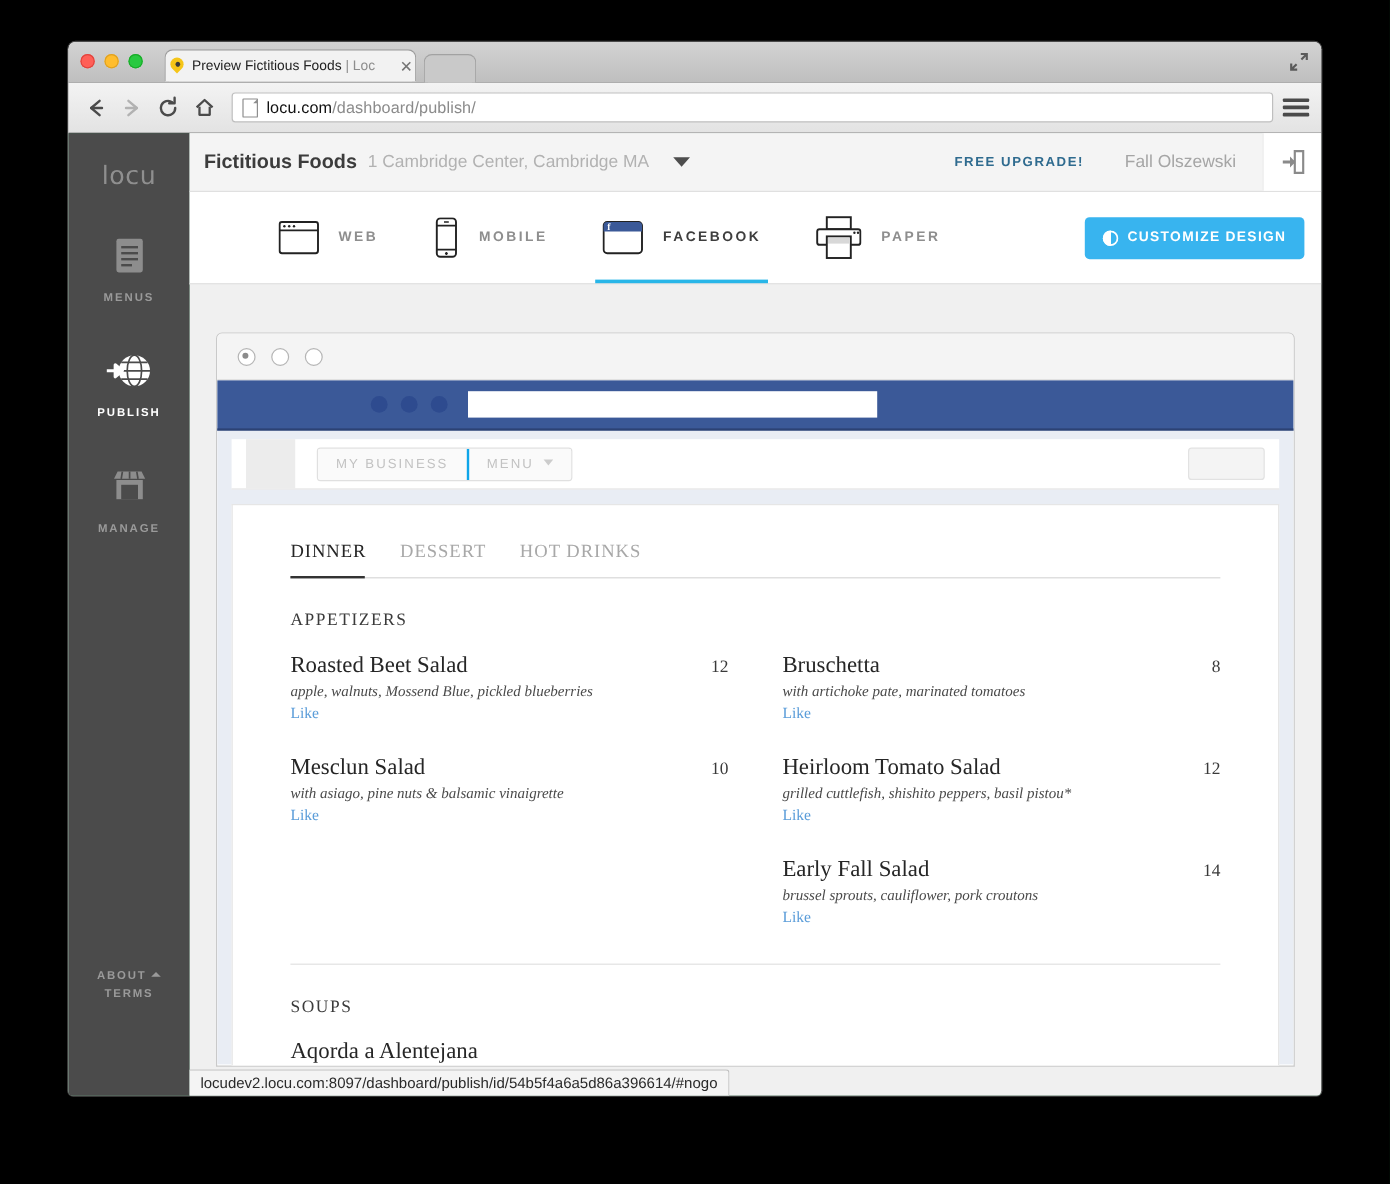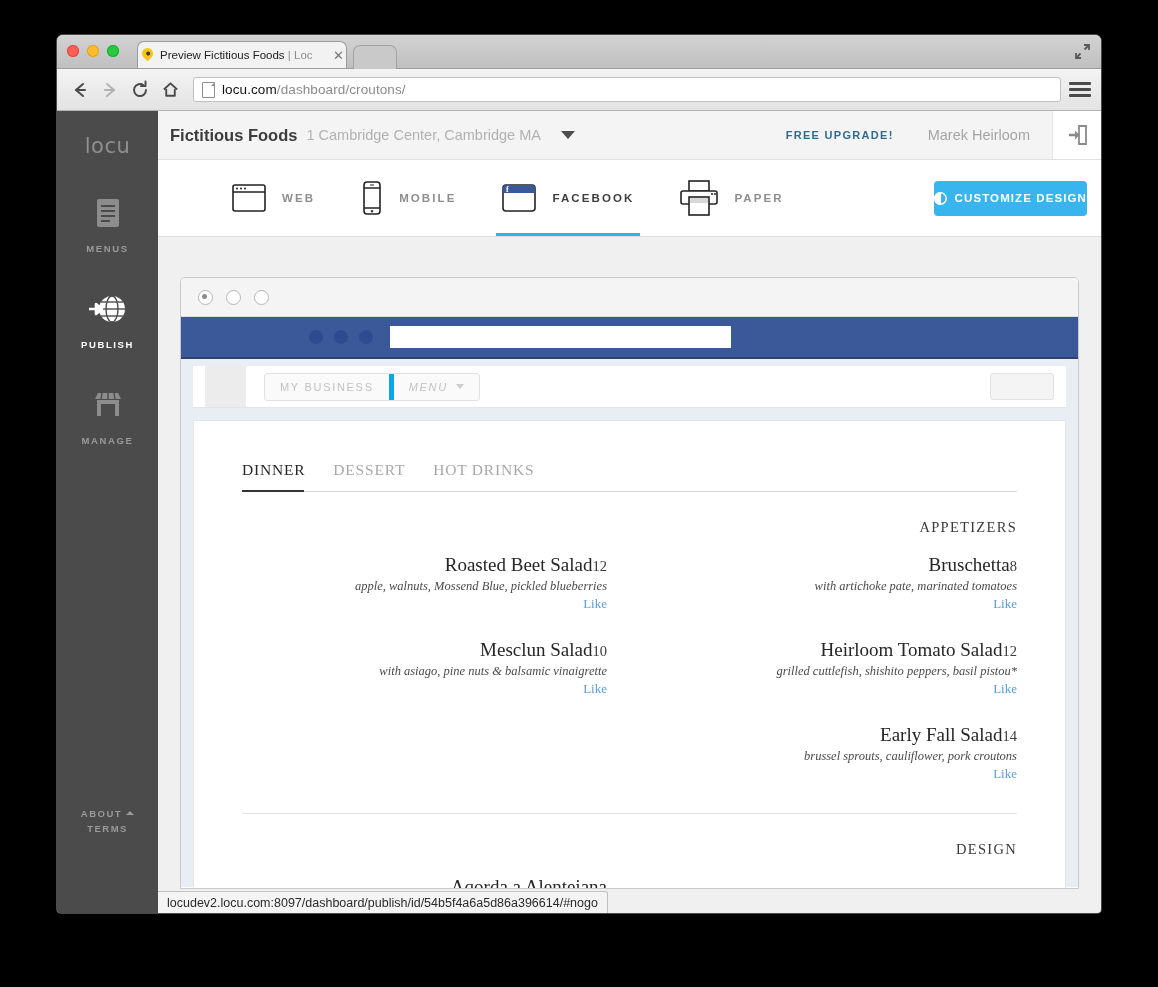--- a/index.html
+++ b/index.html
@@ -232,31 +232,31 @@
     content: ''; position: absolute;
     left: -6px; right: -6px; bottom: 0; height: 3px;
     background: #29b6e8;
   }
   .ptabs .spacer { flex: 1 1 auto; }
   .customize {
     background: #38b4ef;
     color: #fff;
     font-size: 11.5px; font-weight: bold; letter-spacing: 1.1px;
     border-radius: 4px;
-    padding: 11px 0;
+    padding: 11px 15px;
     display: flex; align-items: center; gap: 8px;
   }
   .half-circle {
     width: 13px; height: 13px; border-radius: 50%;
     background: linear-gradient(90deg, #fff 50%, rgba(255,255,255,0) 50%);
     box-shadow: inset 0 0 0 1.5px #fff;
   }
 
   
-  .preview-wrap { padding: 40px 22px 0 22px; text-align: right; }
+  .preview-wrap { padding: 40px 22px 0 22px; }
   .preview {
     background: #fff;
     border: 1px solid #c9c9c9;
     border-radius: 5px 5px 0 0;
     overflow: hidden;
     height: 610px;
   }
   .pv-head {
     height: 38px; background: #f4f4f4;
     border-bottom: 1px solid #dcdcdc;
@@ -287,35 +287,35 @@
     display: flex; align-items: center;
     padding: 0 12px 0 12px;
     border-bottom: 1px solid #e3e3e3;
   }
   .fb-avatar { width: 41px; height: 41px; background: #ececec; margin-right: 18px; }
   .fb-btns { display: flex; border: 1px solid #e0e0e0; border-radius: 3px; overflow: hidden; }
   .fb-btn {
     padding: 7px 15px; font-size: 11px; letter-spacing: 1.7px;
     color: #c2c2c2; background: #fafafa;
   }
-  .fb-btn + .fb-btn { border-left: 5px solid #0ea5e9; font-style: italic; }
+  .fb-btn + .fb-btn { border-left: 2px solid #0ea5e9; }
   .fb-btn .dcaret {
     display:inline-block;width:0;height:0;
     border-left:4px solid transparent;border-right:4px solid transparent;
     border-top:5px solid #cccccc; margin-left: 8px; vertical-align: 2px;
   }
   .fb-right-box {
     margin-left: auto; width: 62px; height: 25px;
     background: #f4f4f4; border: 1px solid #e2e2e2; border-radius: 3px;
   }
 
   
   .menucard {
     background: #fff; margin-top: 12px;
-    padding: 40px 48px 0 48px;
+    padding: 30px 48px 0 48px;
     height: 474px; box-sizing: border-box;
     border: 1px solid #e6e6e6; border-bottom: none;
     font-family: "Liberation Serif", serif;
     overflow: hidden;
   }
   .mtabs { display: flex; gap: 28px; position: relative; padding-bottom: 12px; }
   .mtab {
     font-size: 15.5px; letter-spacing: .8px;
     color: #a8a8a8; font-family: "Liberation Serif", serif;
   }
@@ -408,21 +408,21 @@
           </svg>
       </div>
       <div class="navbtn">
         <svg viewBox="0 0 20 20" width="19" height="19">
             <path d="M3 10 L10 3.5 L17 10" stroke="#4b4b4b" stroke-width="2" fill="none" stroke-linejoin="round"></path>
             <path d="M5.5 9.5 L5.5 16.5 L14.5 16.5 L14.5 9.5" stroke="#4b4b4b" stroke-width="2" fill="none" stroke-linejoin="round"></path>
           </svg>
       </div>
       <div class="omnibox">
         <div class="omni-doc"></div>
-        <div class="omni-url"><span>locu.com</span><span class="path">/dashboard/croutons/</span></div>
+        <div class="omni-url"><span>locu.com</span><span class="path">/dashboard/publish/</span></div>
       </div>
       <div class="menubtn">
         <span></span>
           <span></span>
           <span></span>
       </div>
     </div>
 
     <div class="app">
 
@@ -481,21 +481,21 @@
       </div>
 
       <div class="content">
 
         <div class="topbar">
           <div class="biz-name">Fictitious Foods</div>
           <div class="biz-addr">1 Cambridge Center, Cambridge MA</div>
           <div class="biz-caret"></div>
           <div class="spacer"></div>
           <div class="upgrade">FREE UPGRADE!</div>
-          <div class="username">Marek Heirloom</div>
+          <div class="username">Fall Olszewski</div>
           <div class="logout">
             <svg width="22" height="22" viewBox="0 0 22 22">
               <path d="M13 2 L13 20 L20 20 L20 2 Z" fill="none" stroke="#8a8a8a" stroke-width="1.8"></path>
               <path d="M3 11 L13 11" stroke="#8a8a8a" stroke-width="2.4"></path>
               <path d="M9 6.5 L13.5 11 L9 15.5 Z" fill="#8a8a8a"></path>
             </svg>
           </div>
         </div>
 
         <div class="ptabs">
@@ -634,21 +634,21 @@
                       </div>
                       <div class="dish-desc">brussel sprouts, cauliflower, pork croutons</div>
                       <div class="dish-like">Like</div>
                     </div>
 
                   </div>
                 </div>
 
                 <div class="soups-sep"></div>
 
-                <div class="section-title">DESIGN</div>
+                <div class="section-title">SOUPS</div>
                 <div class="cols">
                   <div class="col">
                     <div class="dish">
                       <div class="dish-head">
                         <div class="dish-name">Aqorda a Alentejana</div>
                         <div class="dish-price"></div>
                       </div>
 
                     </div>
                   </div>

